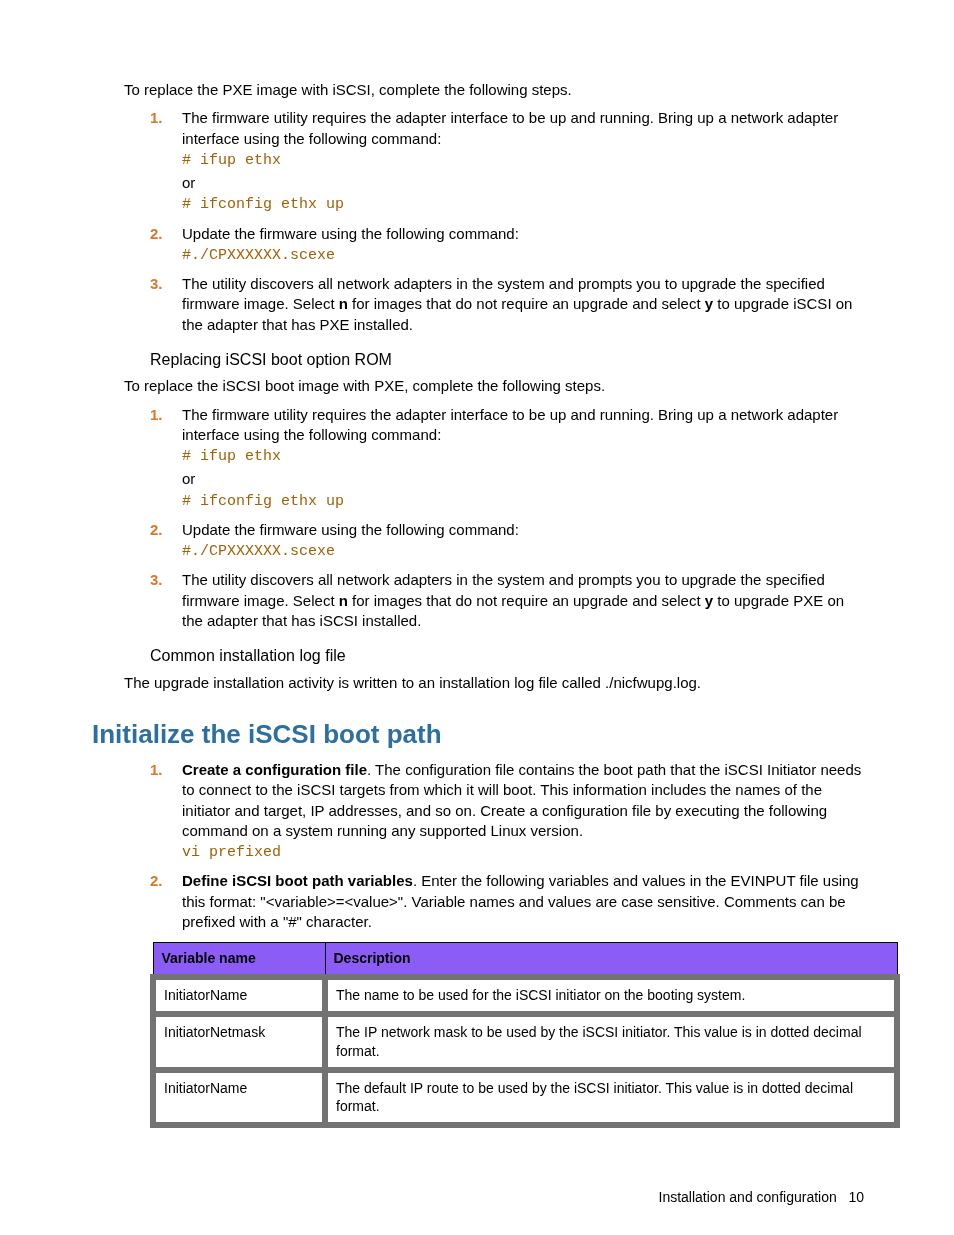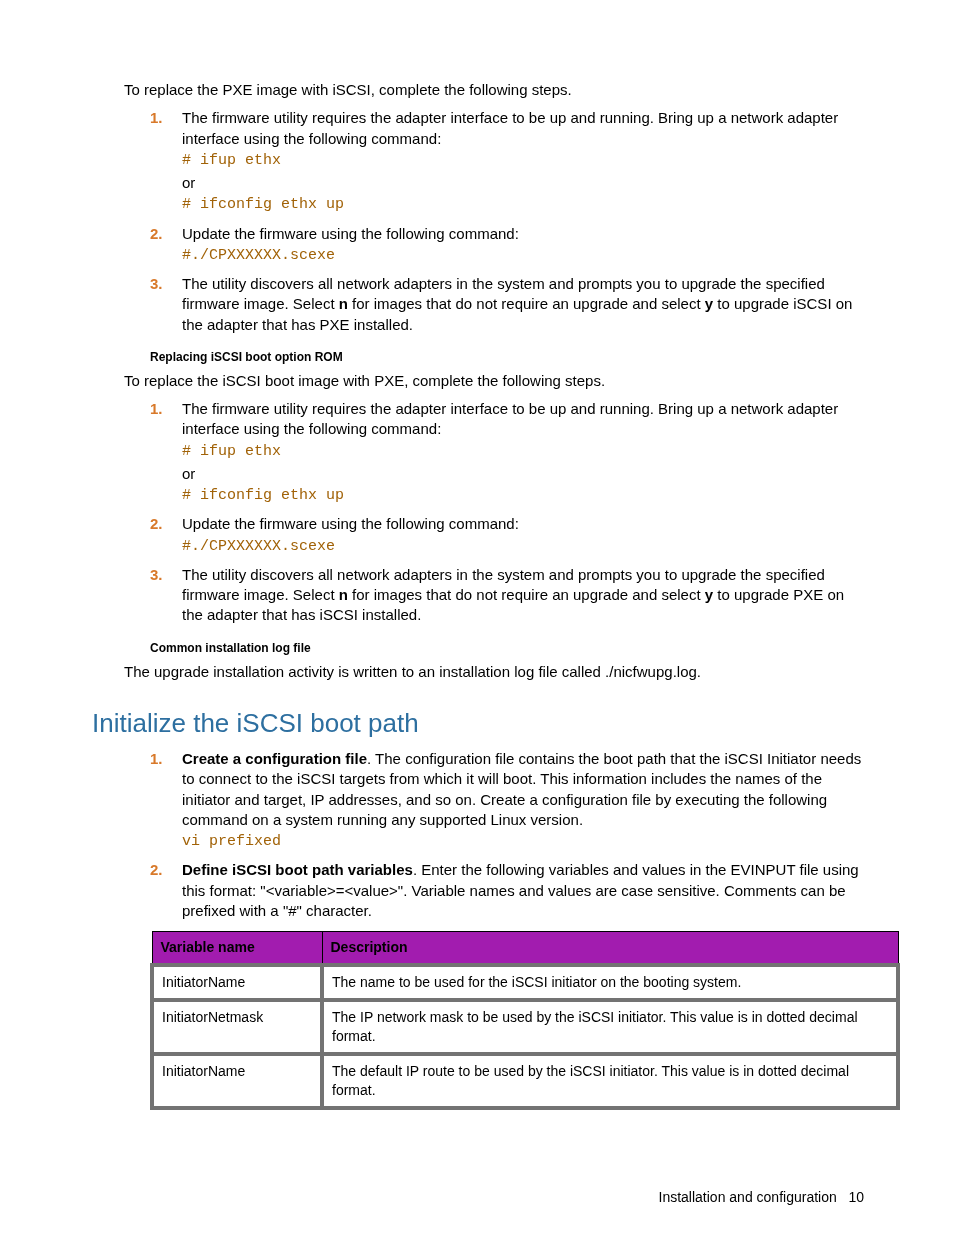--- a/index.html
+++ b/index.html
@@ -40,45 +40,45 @@
   }
   .code {
     font-family: "Courier New", Courier, monospace;
     color: #a16207;
     display: block;
     margin: 2px 0;
   }
   .bold-inline { font-weight: bold; }
   h4.sub-heading {
     margin: 14px 0 6px 58px;
-    font-size: 12px;
-    font-weight: bold;
+    font-size: 16px;
+    font-weight: normal;
   }
   h2.section-heading {
-    font-weight: 400;
+    font-weight: 700;
     font-size: 26px;
     color: #2d6fa0;
     margin: 24px 0 8px 0;
   }
   table.var-table {
     border-collapse: collapse;
     width: 750px;
     margin-left: 58px;
     margin-top: 8px;
     font-size: 14px;
   }
   table.var-table th {
     border: 1px solid #000;
     text-align: left;
     padding: 6px 8px;
     font-weight: bold;
-    background: #a21caf;
+    background: #8b5cf6;
   }
   table.var-table td {
-    border: 4px solid #737373;
+    border: 6px solid #737373;
     padding: 6px 8px;
     vertical-align: top;
   }
   table.var-table th:first-child,
   table.var-table td:first-child { width: 150px; }
   .footer {
     position: absolute;
     bottom: 28px;
     right: 90px;
     font-size: 14px;

